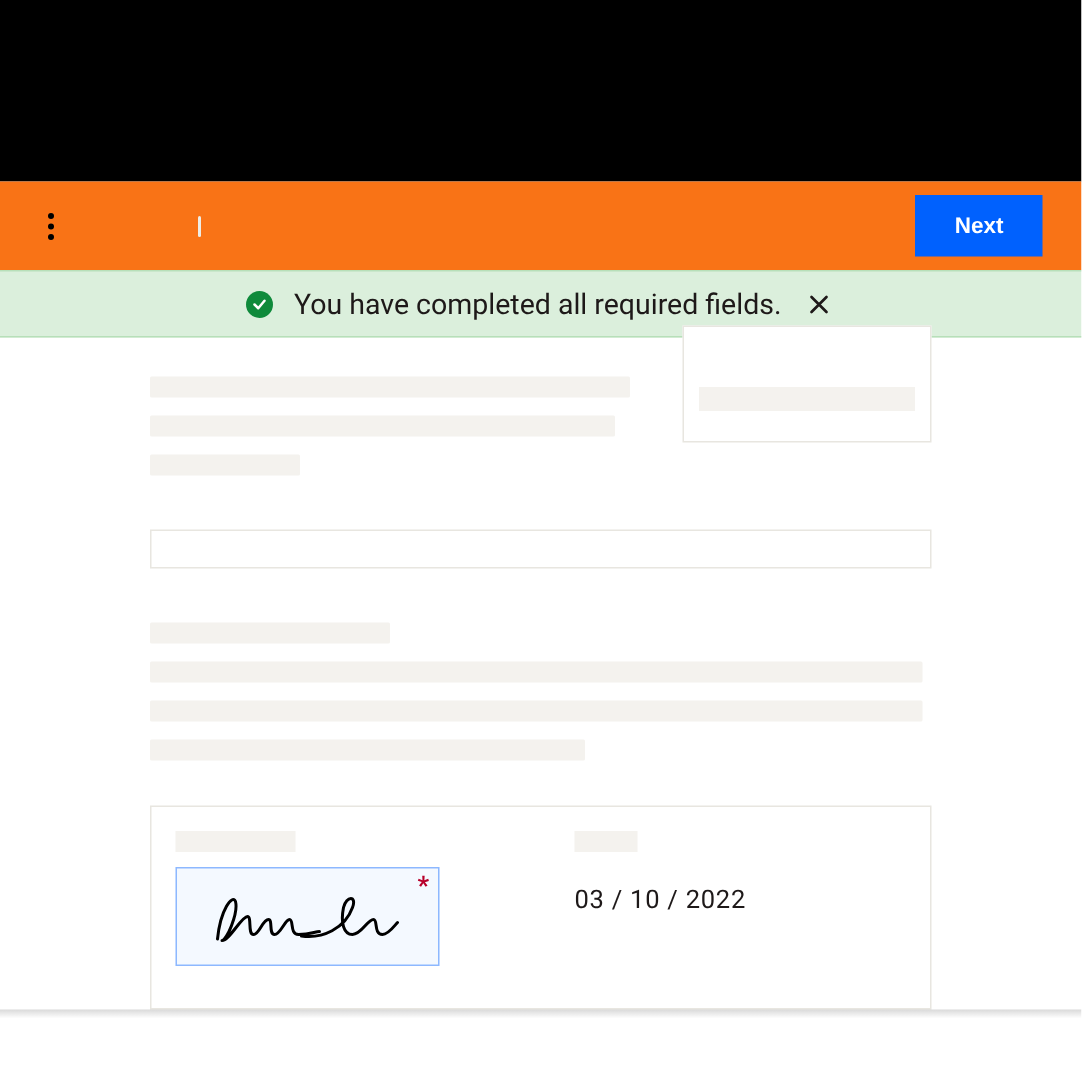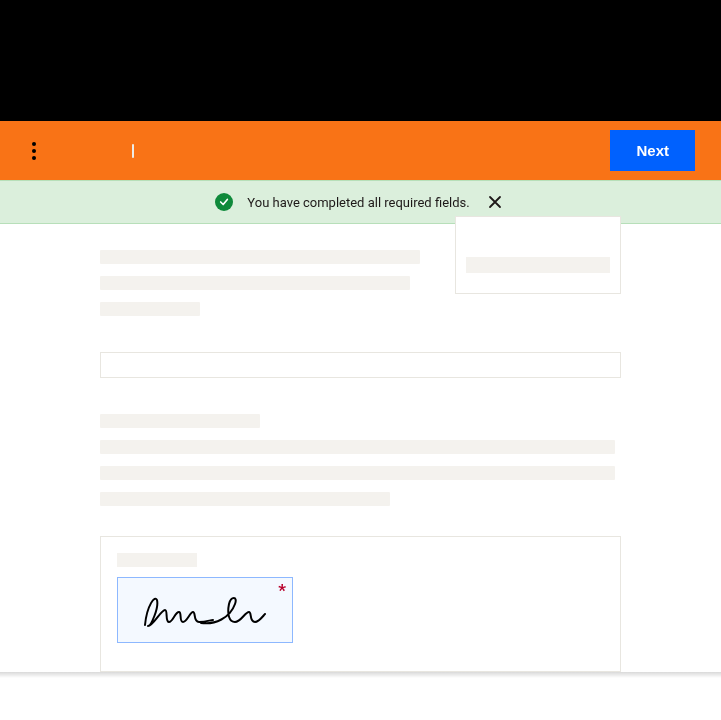--- a/index.html
+++ b/index.html
@@ -58,21 +58,21 @@
     .banner {
       background: #dbefdc;
       border: 1px solid #b7dfb9;
       border-left: none;
       border-right: none;
       display: flex;
       align-items: center;
       justify-content: center;
       gap: 14px;
       padding: 10px 0;
-      font-size: 13px;
+      font-size: 19px;
       color: #1e1919;
     }
     .banner-check {
       width: 18px;
       height: 18px;
       background: #0f8a3b;
       border-radius: 50%;
       display: flex;
       align-items: center;
       justify-content: center;
@@ -243,18 +243,22 @@
       <div class="sign-col">
         <div class="sign-label"></div>
         <div class="signature-box">
           <span class="asterisk">*</span>
           <svg width="140" height="40" viewBox="0 0 140 40">
             <path d="M10 35 C 12 15, 20 5, 22 10 C 24 18, 16 36, 13 36 C 18 36, 26 20, 30 20 C 33 20, 30 32, 34 32 C 38 32, 40 22, 44 22 C 47 22, 44 32, 48 32 C 52 32, 55 22, 58 22 C 61 22, 58 32, 64 32 C 72 32, 75 30, 78 30
                M66 33 C 80 35, 95 28, 100 14 C 103 6, 96 6, 94 14 C 92 24, 94 32, 100 32 C 106 32, 110 22, 114 22 C 117 22, 114 32, 120 32 C 124 32, 128 26, 130 24" stroke="#000" stroke-width="2" fill="none" stroke-linecap="round" stroke-linejoin="round"></path>
           </svg>
         </div>
       </div>
+      <div class="sign-col">
+        <div class="date-label"></div>
+        <div class="date-text">03 / 10 / 2022</div>
+      </div>
     </div>
   </div>
   <div class="shadow-bottom"></div>
 </div>
 
 <div class="bottom-white"></div>
 
 </body></html>

